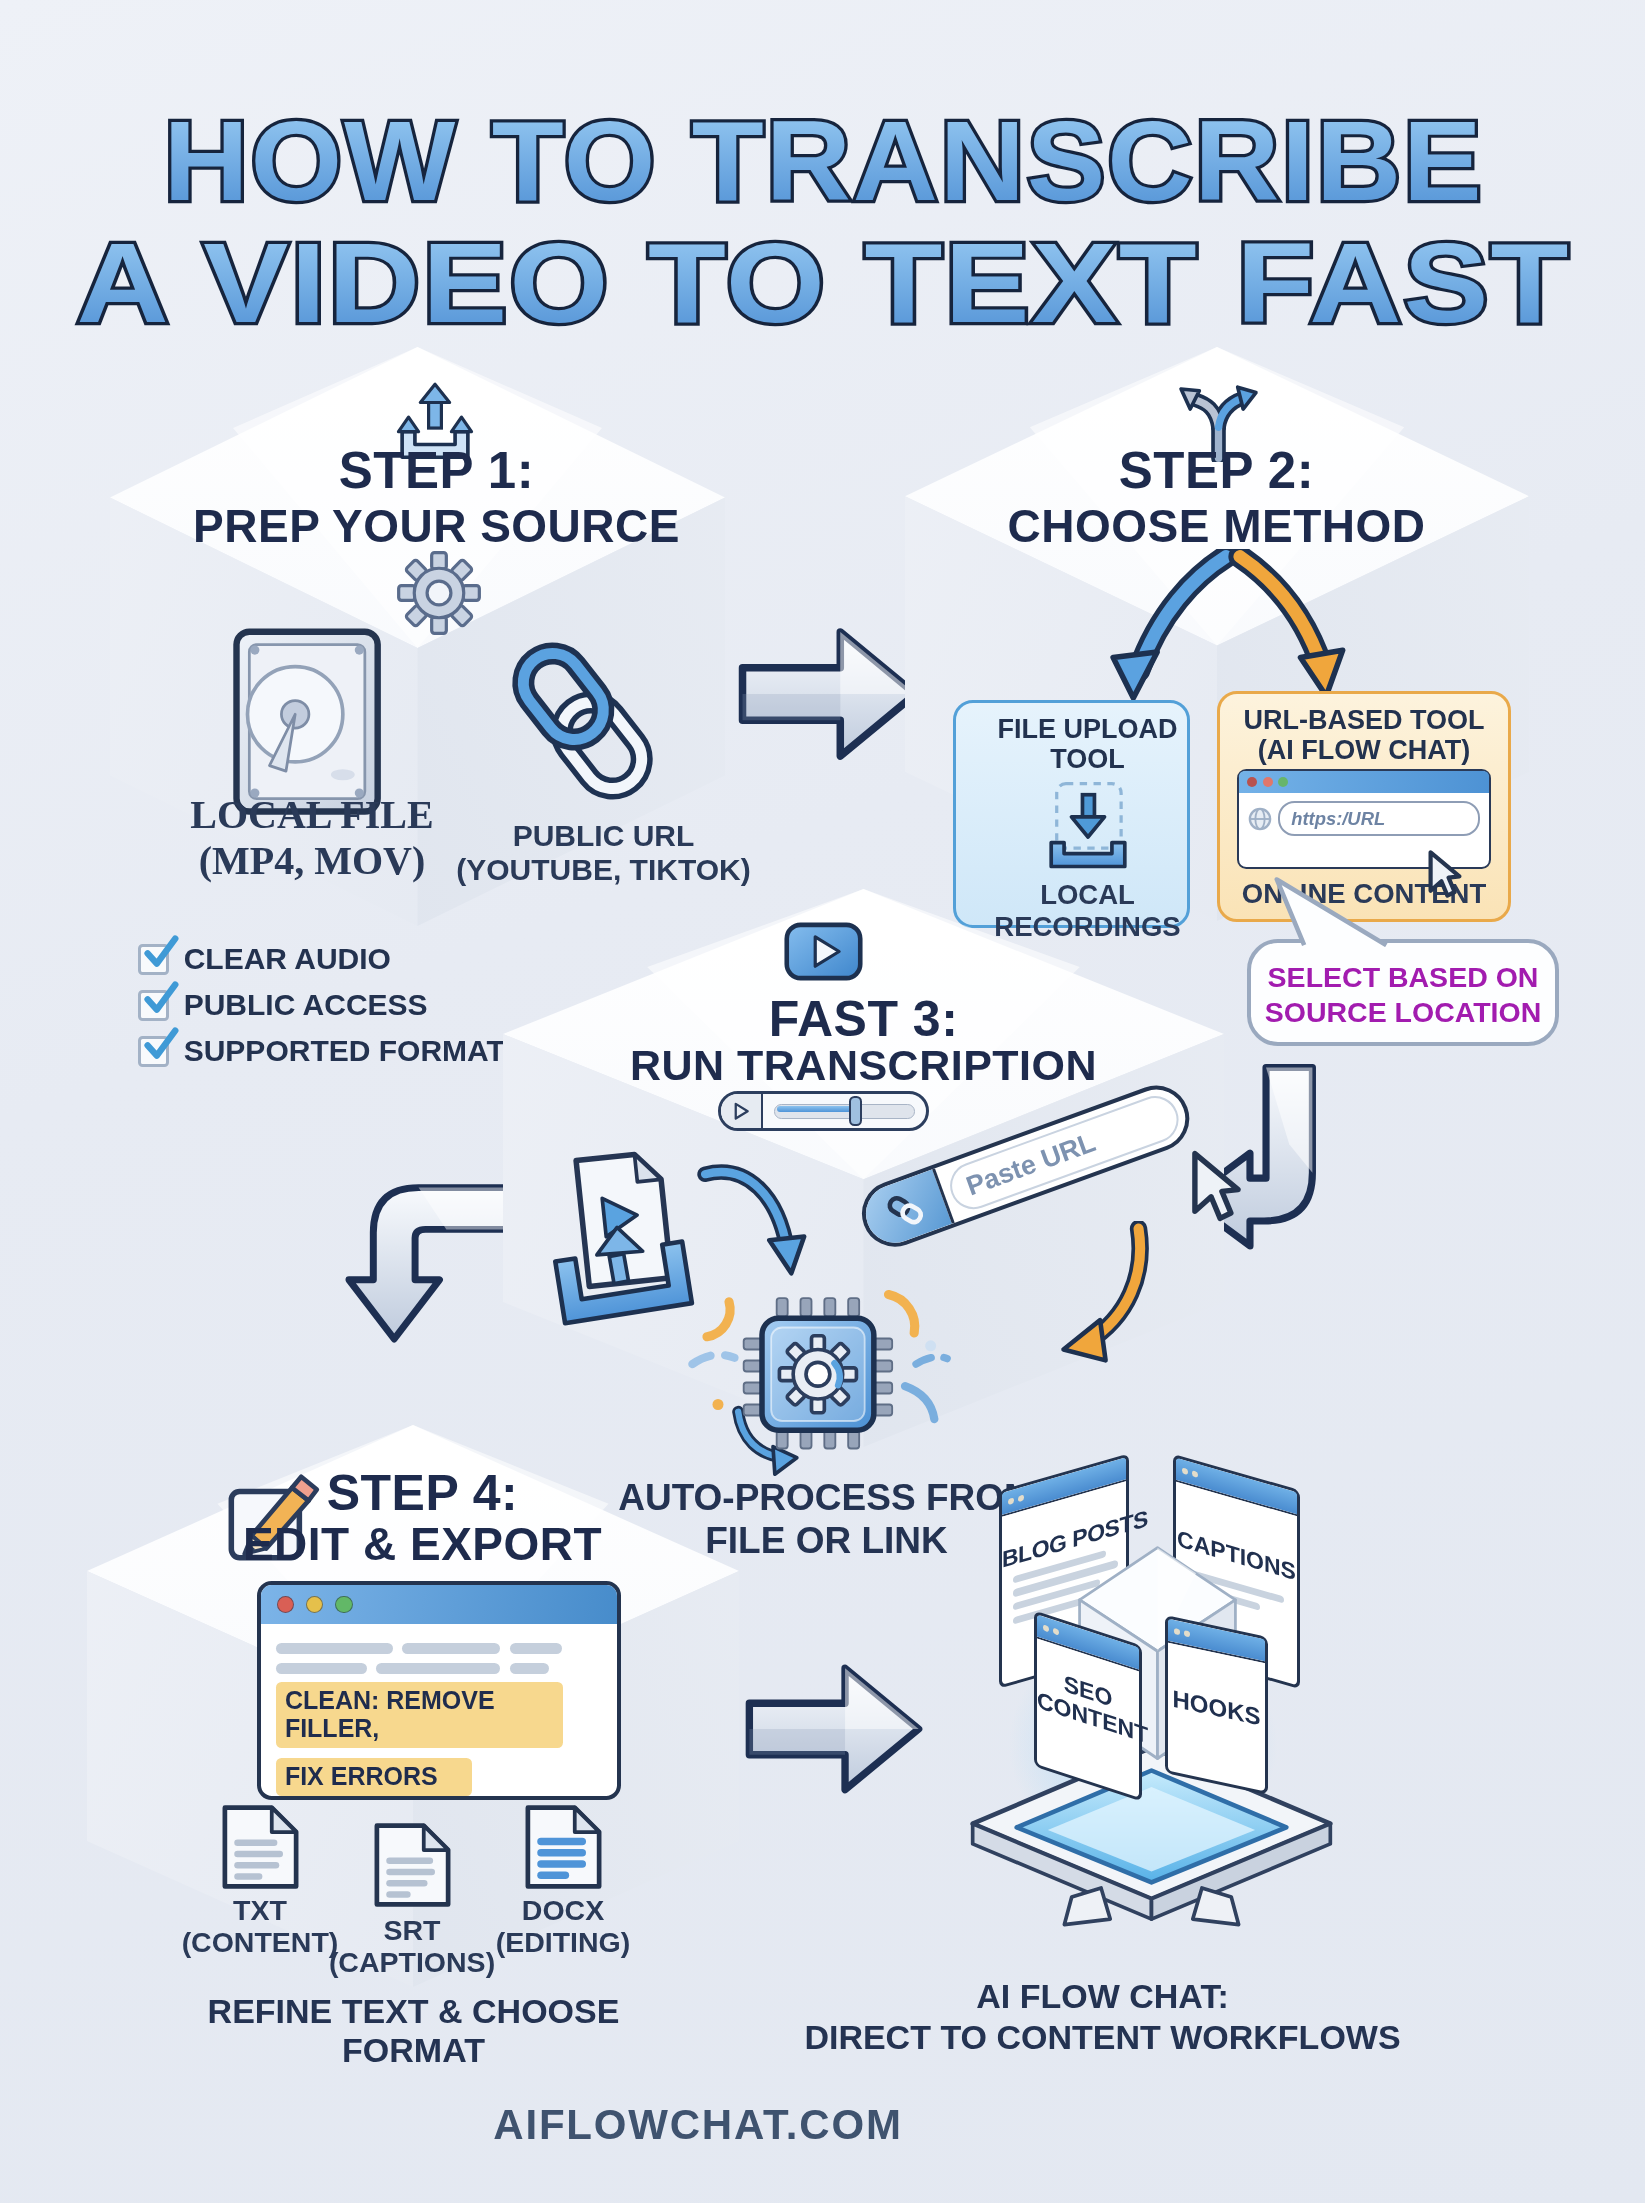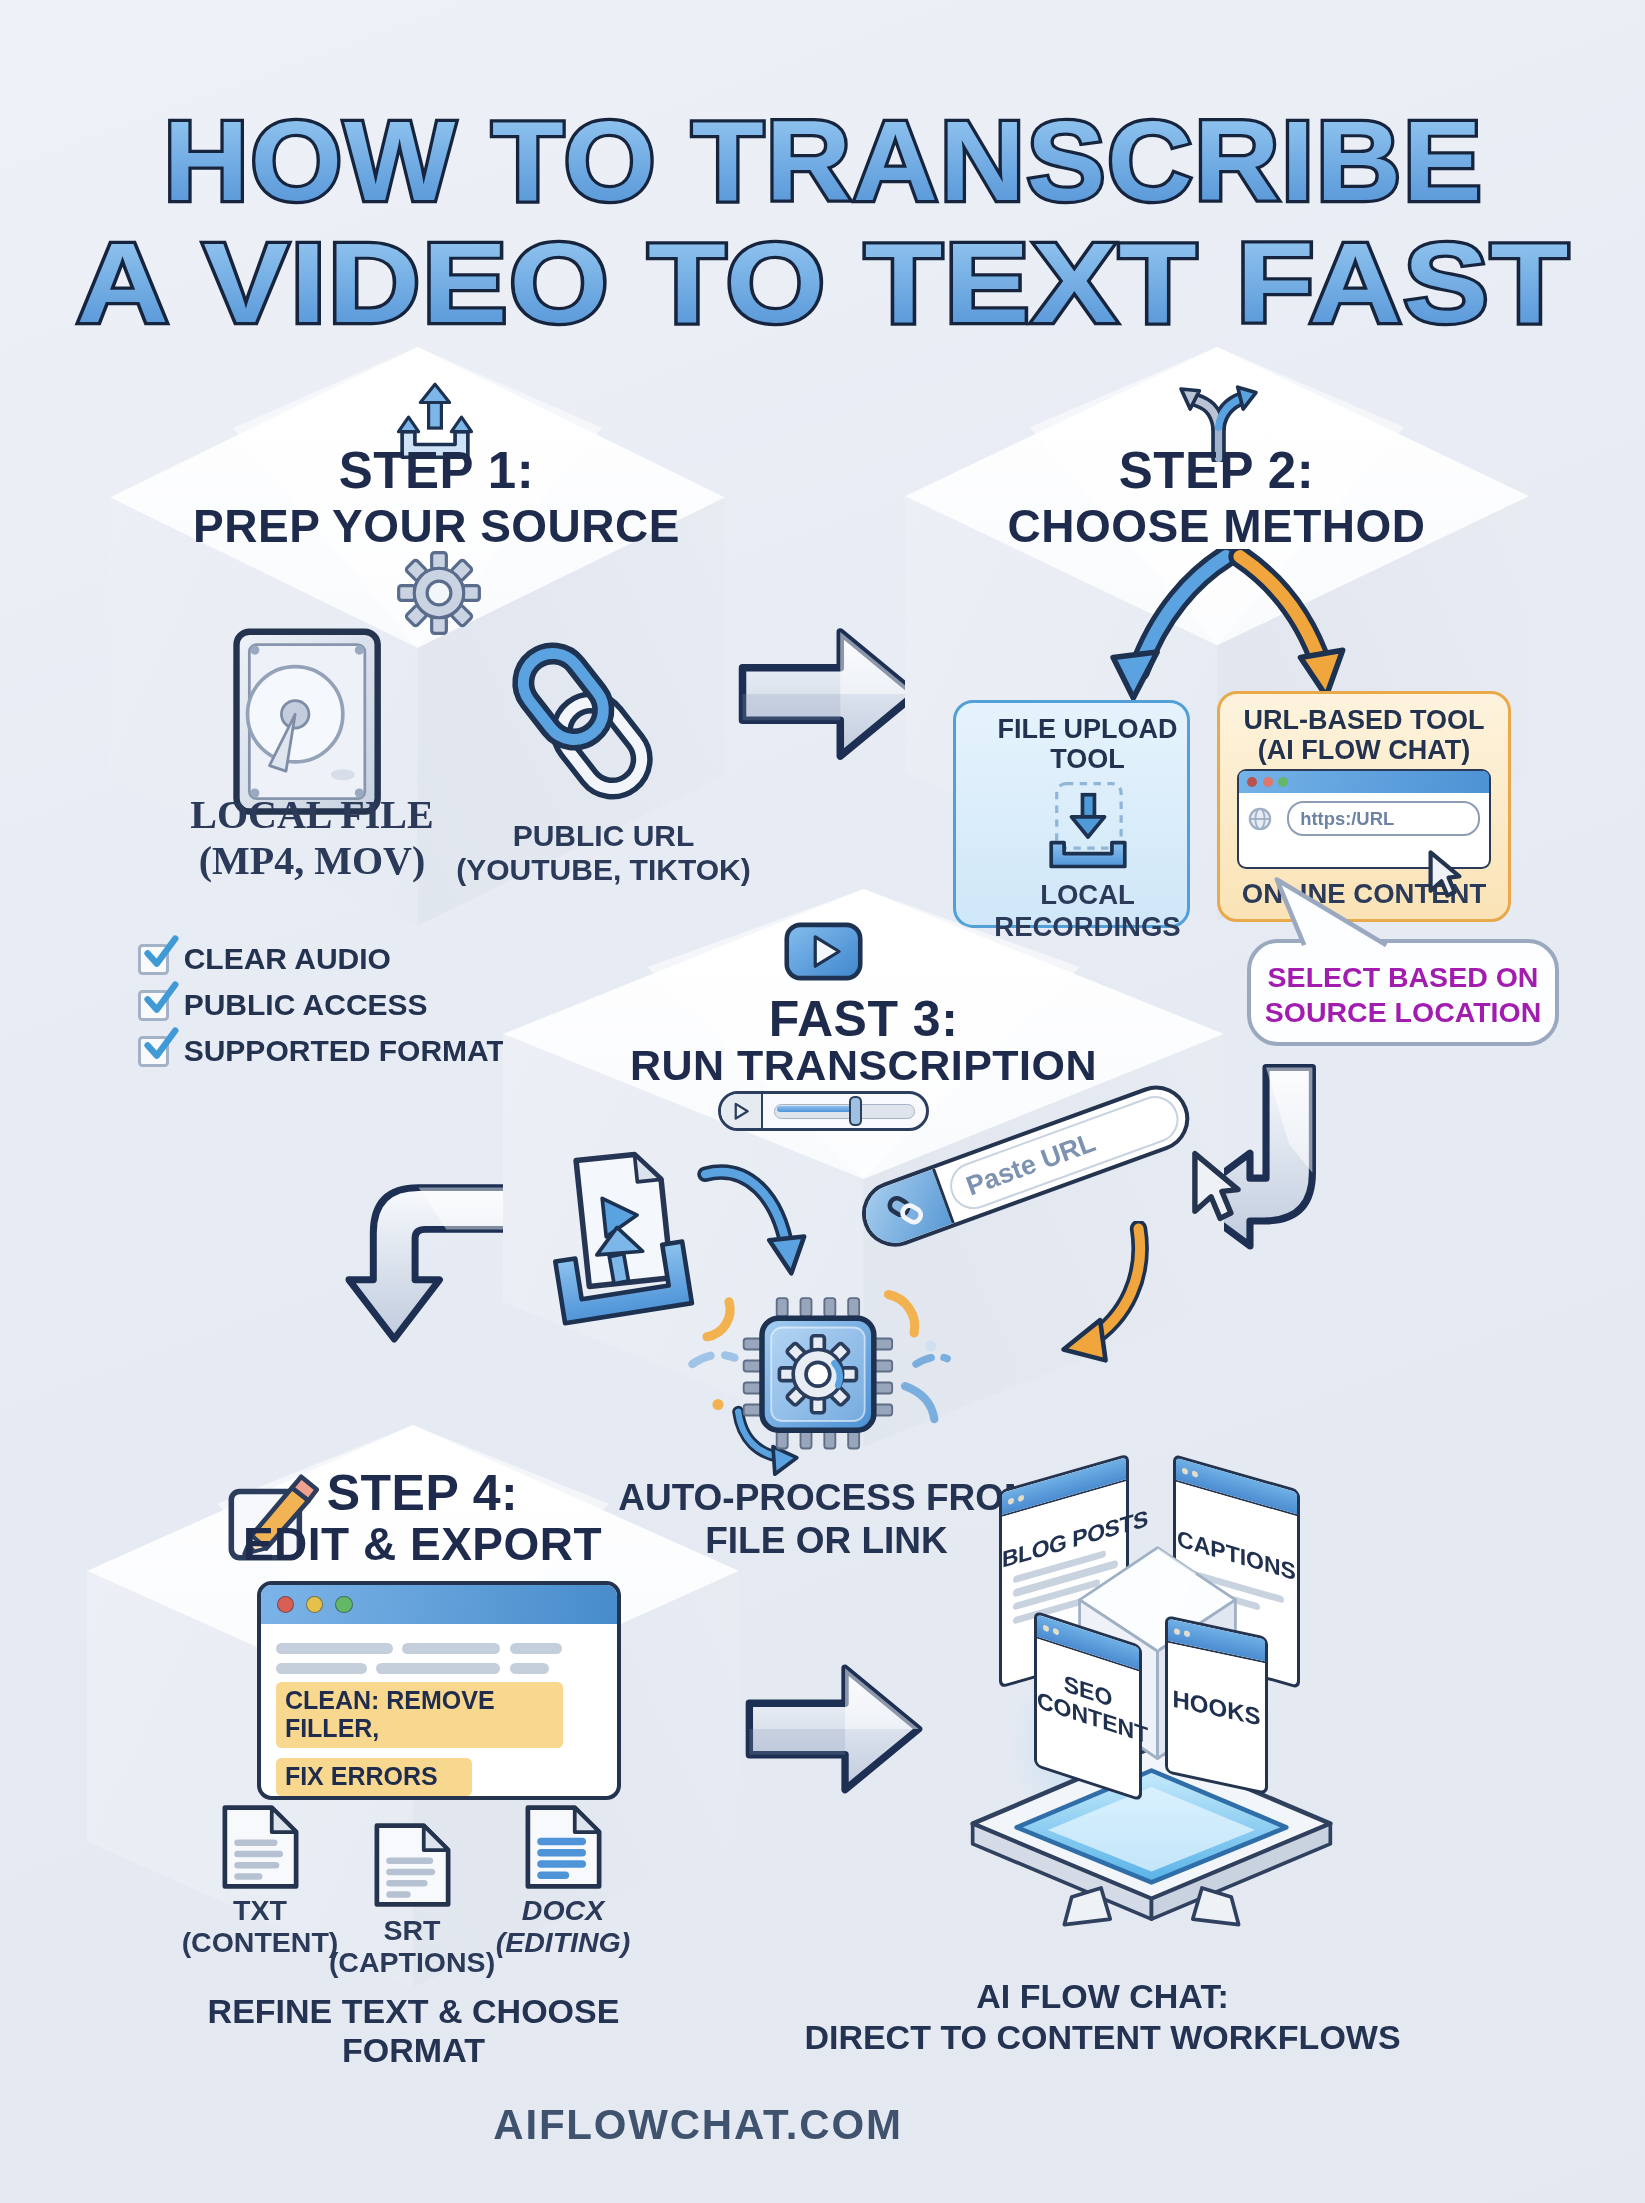--- a/index.html
+++ b/index.html
@@ -20,21 +20,21 @@
   .lbl{font-weight:bold;color:#2a3a58;text-align:center;line-height:1.14;}
   
   .card{position:absolute;border-radius:20px;box-sizing:border-box;text-align:center;}
   .card.blue{background:linear-gradient(180deg,#e6f3fc,#cfe7f8);border:3.7px solid #53a0d8;}
   .card.orange{background:linear-gradient(180deg,#fdf3dd,#fae3b6);border:3.7px solid #e9a94a;}
   .card h4{margin:11px 7.3px 5.5px;font-size:27px;line-height:1.12;color:#22324f;}
   
   .mbrowser{position:relative;margin:3.7px auto;width:250px;height:96px;background:#fff;border:2.8px solid #2a3a58;border-radius:9.2px;}
   .mb-head{height:22px;background:linear-gradient(100deg,#74b2e8,#4d92d4);border-radius:5.5px 5.5px 0 0;display:flex;align-items:center;gap:5.5px;padding-left:8.3px;}
   .mb-dot{width:10px;height:10px;border-radius:50%;}
-  .mb-body{display:flex;align-items:center;gap:15px;padding:8.3px 9.2px;}
+  .mb-body{display:flex;align-items:center;gap:6px;padding:8.3px 9.2px;font-style:italic;}
   .mb-pill{flex:1;height:31px;border:2.8px solid #8e9db5;border-radius:16.5px;display:flex;align-items:center;padding-left:11px;font-size:18.4px;font-weight:bold;color:#6d83a3;}
   
   .bubble{position:absolute;background:#fdfeff;border:4.6px solid #9aa9bf;border-radius:31px;box-sizing:border-box;text-align:center;font-weight:bold;color:#a21caf;}
   
   .slider{position:absolute;display:flex;background:#f7f9fc;border:3.7px solid #2c3e5e;border-radius:20px;box-sizing:border-box;overflow:hidden;}
   .sl-left{width:40px;background:#e6ebf2;border-right:2.8px solid #2c3e5e;display:flex;align-items:center;justify-content:center;}
   .sl-track-wrap{flex:1;position:relative;display:flex;align-items:center;padding:0 11px;}
   .sl-track{position:relative;width:100%;height:13px;background:#dfe4ec;border:1.8px solid #a8b4c6;border-radius:7.3px;}
   .sl-fill{position:absolute;left:1.8px;top:1.8px;height:5.5px;width:55%;background:linear-gradient(180deg,#8cc2ee,#4f94d8);border-radius:4.6px;}
   .sl-handle{position:absolute;left:53%;top:-8.3px;width:9.2px;height:26px;background:#9fc0e0;border:2.8px solid #2c3e5e;border-radius:5.5px;}
@@ -482,21 +482,21 @@
   </svg>
 
   <div class="abs lbl" style="left:168px;top:1894px;width:184px;font-size:28.5px;">
     <div>TXT</div>
     <div>(CONTENT)</div>
   </div>
   <div class="abs lbl" style="left:320px;top:1914px;width:184px;font-size:28.5px;">
     <div>SRT</div>
     <div>(CAPTIONS)</div>
   </div>
-  <div class="abs lbl" style="left:471px;top:1894px;width:184px;font-size:28.5px;font-style:italic;">
+  <div class="abs lbl" style="left:471px;top:1894px;width:184px;font-size:28.5px;">
     <div>DOCX</div>
     <div>(EDITING)</div>
   </div>
 
   <div class="abs cap" style="left:138px;top:1992px;width:551px;font-size:34px;">REFINE TEXT &amp; CHOOSE FORMAT</div>
 
   <svg class="abs" style="left:742px;top:1653px;" width="184" height="152" viewBox="0 0 200 160">
     <polygon points="8,52 112,52 112,14 192,80 112,146 112,108 8,108" fill="url(#g-arrow)" stroke="#1d2f52" stroke-width="8" stroke-linejoin="round"></polygon>
     <polygon points="112,14 192,80 112,80" fill="rgba(255,255,255,0.5)"></polygon>
     <polygon points="8,80 112,80 112,108 8,108" fill="rgba(140,155,185,0.25)"></polygon>

